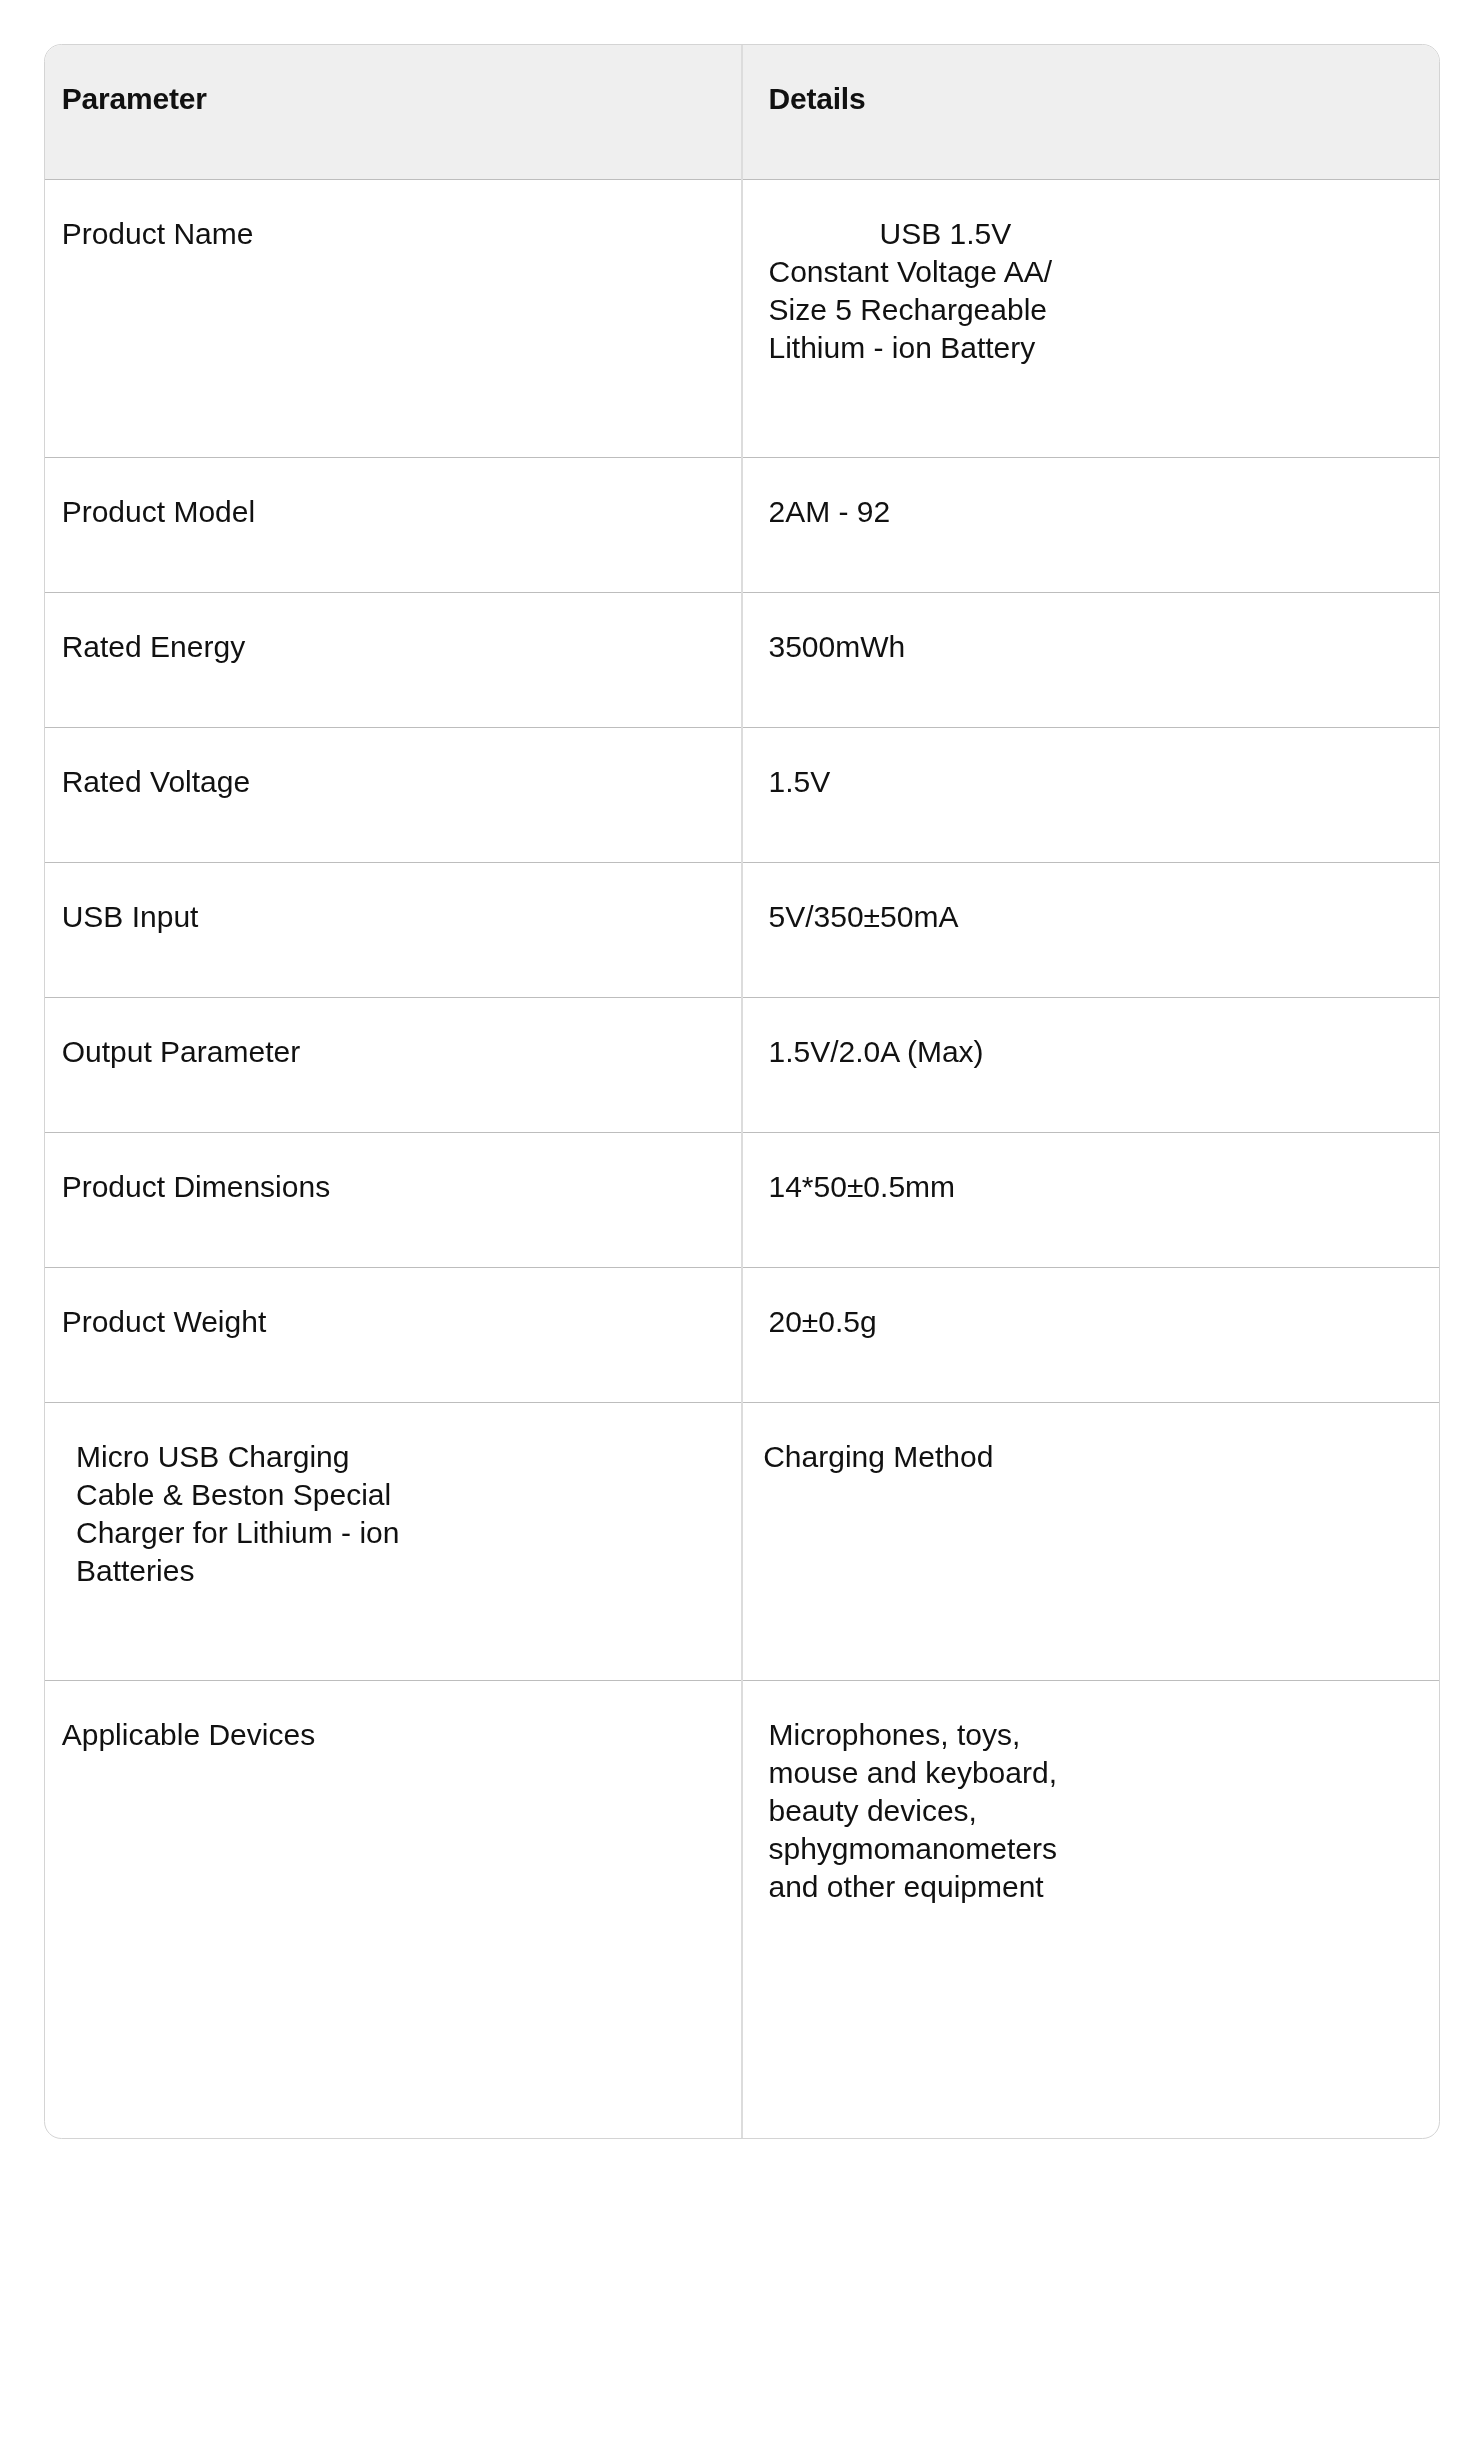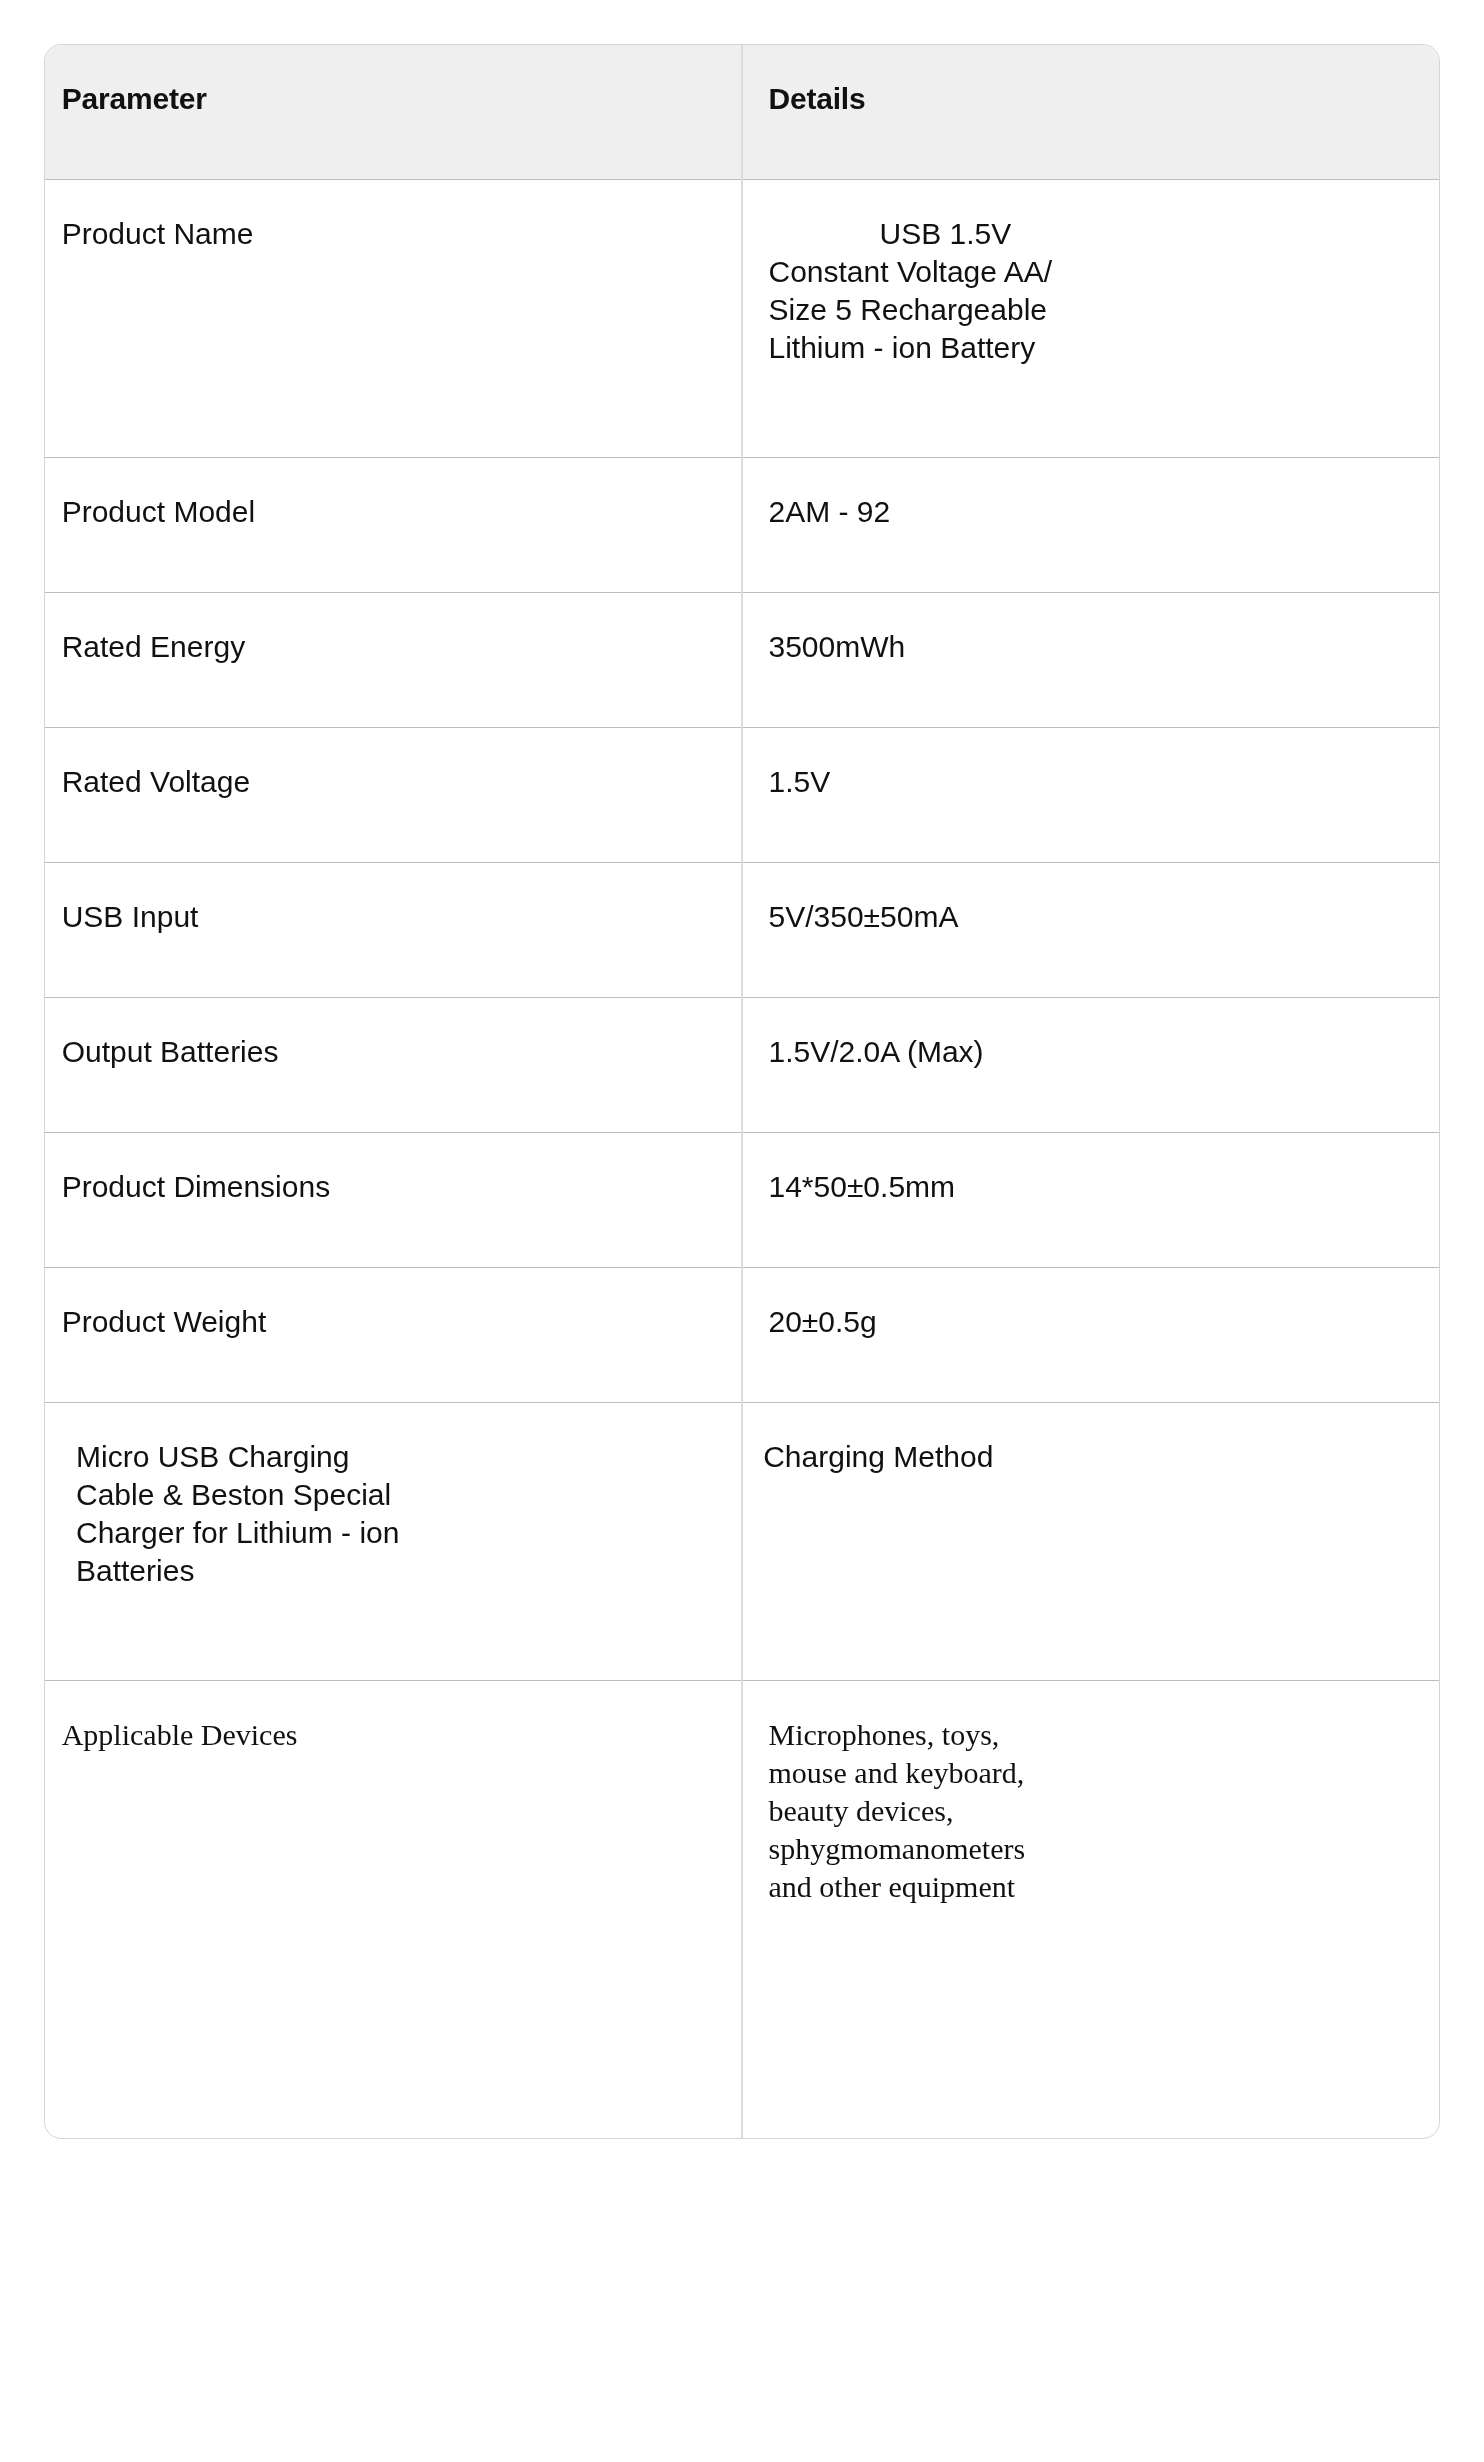--- a/index.html
+++ b/index.html
@@ -37,21 +37,20 @@
     z-index: 2;
   }
   .row {
     position: relative;
     display: flex;
     box-sizing: border-box;
     border-bottom: 1.6px solid #bdbdbd;
   }
   .row.last {
     border-bottom: none;
-    font-family: Liberation Serif, serif;
   }
   .row.header {
     background: #efefef;
     height: 135px;
   }
   .cell {
     box-sizing: border-box;
     font-size: 30px;
     line-height: 38px;
     padding-top: 35px;
@@ -121,21 +120,21 @@
   </div>
 
   <div class="row" style="height:135px">
     <div class="cell param">USB Input</div>
     <div class="cell details">
       <span class="line">5V/350±50mA</span>
     </div>
   </div>
 
   <div class="row" style="height:135px">
-    <div class="cell param">Output Batteries</div>
+    <div class="cell param">Output Parameter</div>
     <div class="cell details">
       <span class="line">1.5V/2.0A (Max)</span>
     </div>
   </div>
 
   <div class="row" style="height:135px">
     <div class="cell param">Product Dimensions</div>
     <div class="cell details">
       <span class="line">14*50±0.5mm</span>
     </div>

